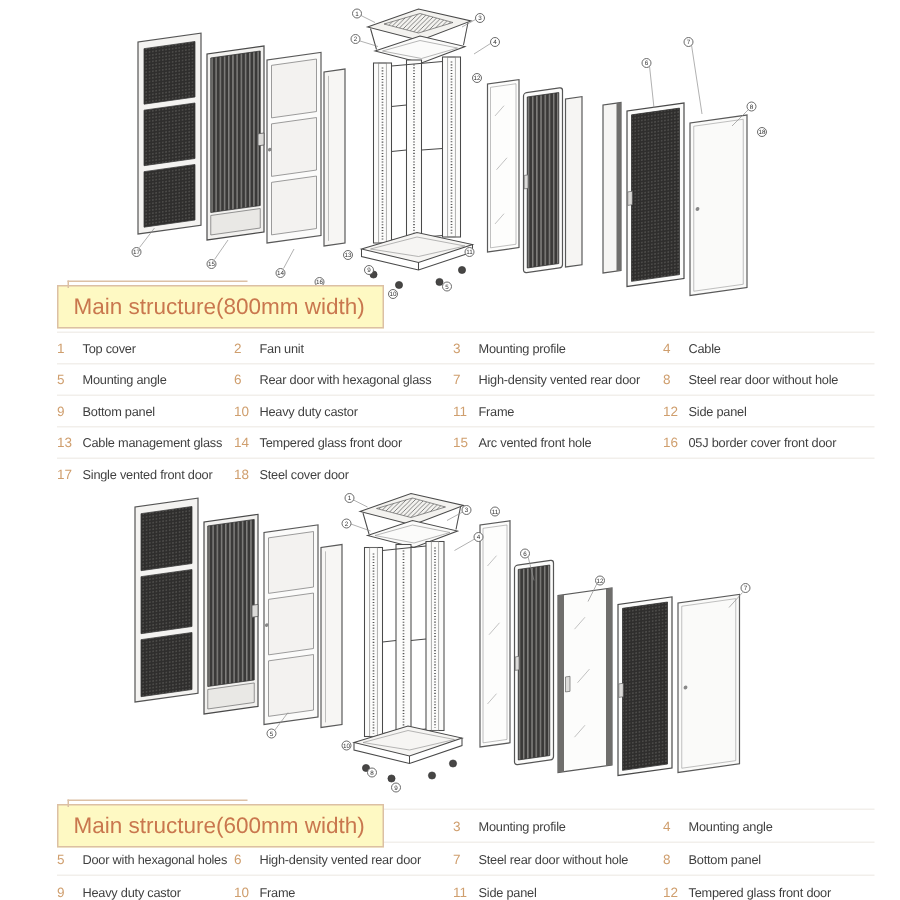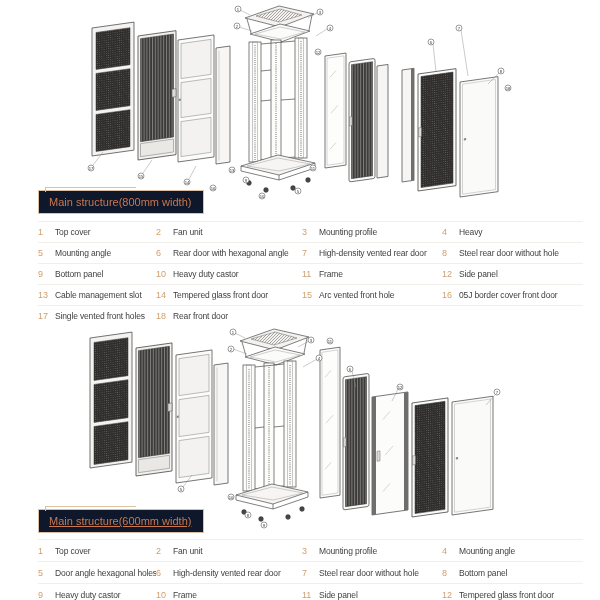--- a/index.html
+++ b/index.html
@@ -8,30 +8,30 @@
   }
   html,body{margin:0;padding:0;}
   body{
     width:600px;height:600px;background:#ffffff;position:relative;overflow:hidden;
     font-family:"Liberation Sans", sans-serif;
   }
   .diagram{position:absolute;left:0;}
   #diagram-800{top:0;}
   #diagram-600{top:325px;}
   .heading-box{
-    position:absolute;left:38px;display:inline-block;background:#0f172a;
+    position:absolute;left:38px;display:inline-block;background:#fef9c3;
     border:1px solid var(--accent-border);color:var(--accent);
-    font-size:11px;padding:5px 12px 5px 10px;z-index:5;
+    font-size:15px;padding:5px 12px 5px 10px;z-index:5;
   }
   .heading-box::before{
     content:'';position:absolute;left:6px;top:-4px;width:55%;height:4px;
     border-left:1px solid var(--accent-border);border-top:1px solid var(--accent-border);
   }
   #heading-800{top:190px;}
-  #heading-600{top:509px;text-decoration:underline;}
+  #heading-600{top:536px;}
   .parts-list{position:absolute;left:38px;width:545px;z-index:4;}
   #list-800{top:221px;}
   #list-600{top:539px;}
   .prow{
     display:grid;grid-template-columns:118px 146px 140px 141px;
     align-items:center;border-top:1px solid var(--sep);
   }
   #list-800 .prow{height:20px;}
   #list-600 .prow{height:21px;}
   .cell{display:flex;align-items:baseline;gap:6px;font-size:8.5px;white-space:nowrap;overflow:hidden;}
@@ -260,31 +260,31 @@
     <div class="cell">
         <span class="num">2</span>
         <span class="lbl">Fan unit</span>
       </div>
     <div class="cell">
         <span class="num">3</span>
         <span class="lbl">Mounting profile</span>
       </div>
     <div class="cell">
         <span class="num">4</span>
-        <span class="lbl">Heavy</span>
+        <span class="lbl">Cable</span>
       </div>
   </div>
   <div class="prow">
     <div class="cell">
         <span class="num">5</span>
         <span class="lbl">Mounting angle</span>
       </div>
     <div class="cell">
         <span class="num">6</span>
-        <span class="lbl">Rear door with hexagonal angle</span>
+        <span class="lbl">Rear door with hexagonal glass</span>
       </div>
     <div class="cell">
         <span class="num">7</span>
         <span class="lbl">High-density vented rear door</span>
       </div>
     <div class="cell">
         <span class="num">8</span>
         <span class="lbl">Steel rear door without hole</span>
       </div>
   </div>
@@ -302,43 +302,43 @@
         <span class="lbl">Frame</span>
       </div>
     <div class="cell">
         <span class="num">12</span>
         <span class="lbl">Side panel</span>
       </div>
   </div>
   <div class="prow">
     <div class="cell">
         <span class="num">13</span>
-        <span class="lbl">Cable management slot</span>
+        <span class="lbl">Cable management glass</span>
       </div>
     <div class="cell">
         <span class="num">14</span>
         <span class="lbl">Tempered glass front door</span>
       </div>
     <div class="cell">
         <span class="num">15</span>
         <span class="lbl">Arc vented front hole</span>
       </div>
     <div class="cell">
         <span class="num">16</span>
         <span class="lbl">05J border cover front door</span>
       </div>
   </div>
   <div class="prow">
     <div class="cell">
         <span class="num">17</span>
-        <span class="lbl">Single vented front holes</span>
+        <span class="lbl">Single vented front door</span>
       </div>
     <div class="cell">
         <span class="num">18</span>
-        <span class="lbl">Rear front door</span>
+        <span class="lbl">Steel cover door</span>
       </div>
     <div class="cell"></div>
       <div class="cell"></div>
   </div>
 </div>
 
 <div class="diagram" id="diagram-600">
 <svg width="600" height="210" viewBox="0 0 600 210">
 
   <g transform="translate(90,13) skewY(-8)" stroke="#555" stroke-width="0.8" fill="none">
@@ -518,21 +518,21 @@
         <span class="lbl">Mounting profile</span>
       </div>
     <div class="cell">
         <span class="num">4</span>
         <span class="lbl">Mounting angle</span>
       </div>
   </div>
   <div class="prow">
     <div class="cell">
         <span class="num">5</span>
-        <span class="lbl">Door angle hexagonal holes</span>
+        <span class="lbl">Door with hexagonal holes</span>
       </div>
     <div class="cell">
         <span class="num">6</span>
         <span class="lbl">High-density vented rear door</span>
       </div>
     <div class="cell">
         <span class="num">7</span>
         <span class="lbl">Steel rear door without hole</span>
       </div>
     <div class="cell">

